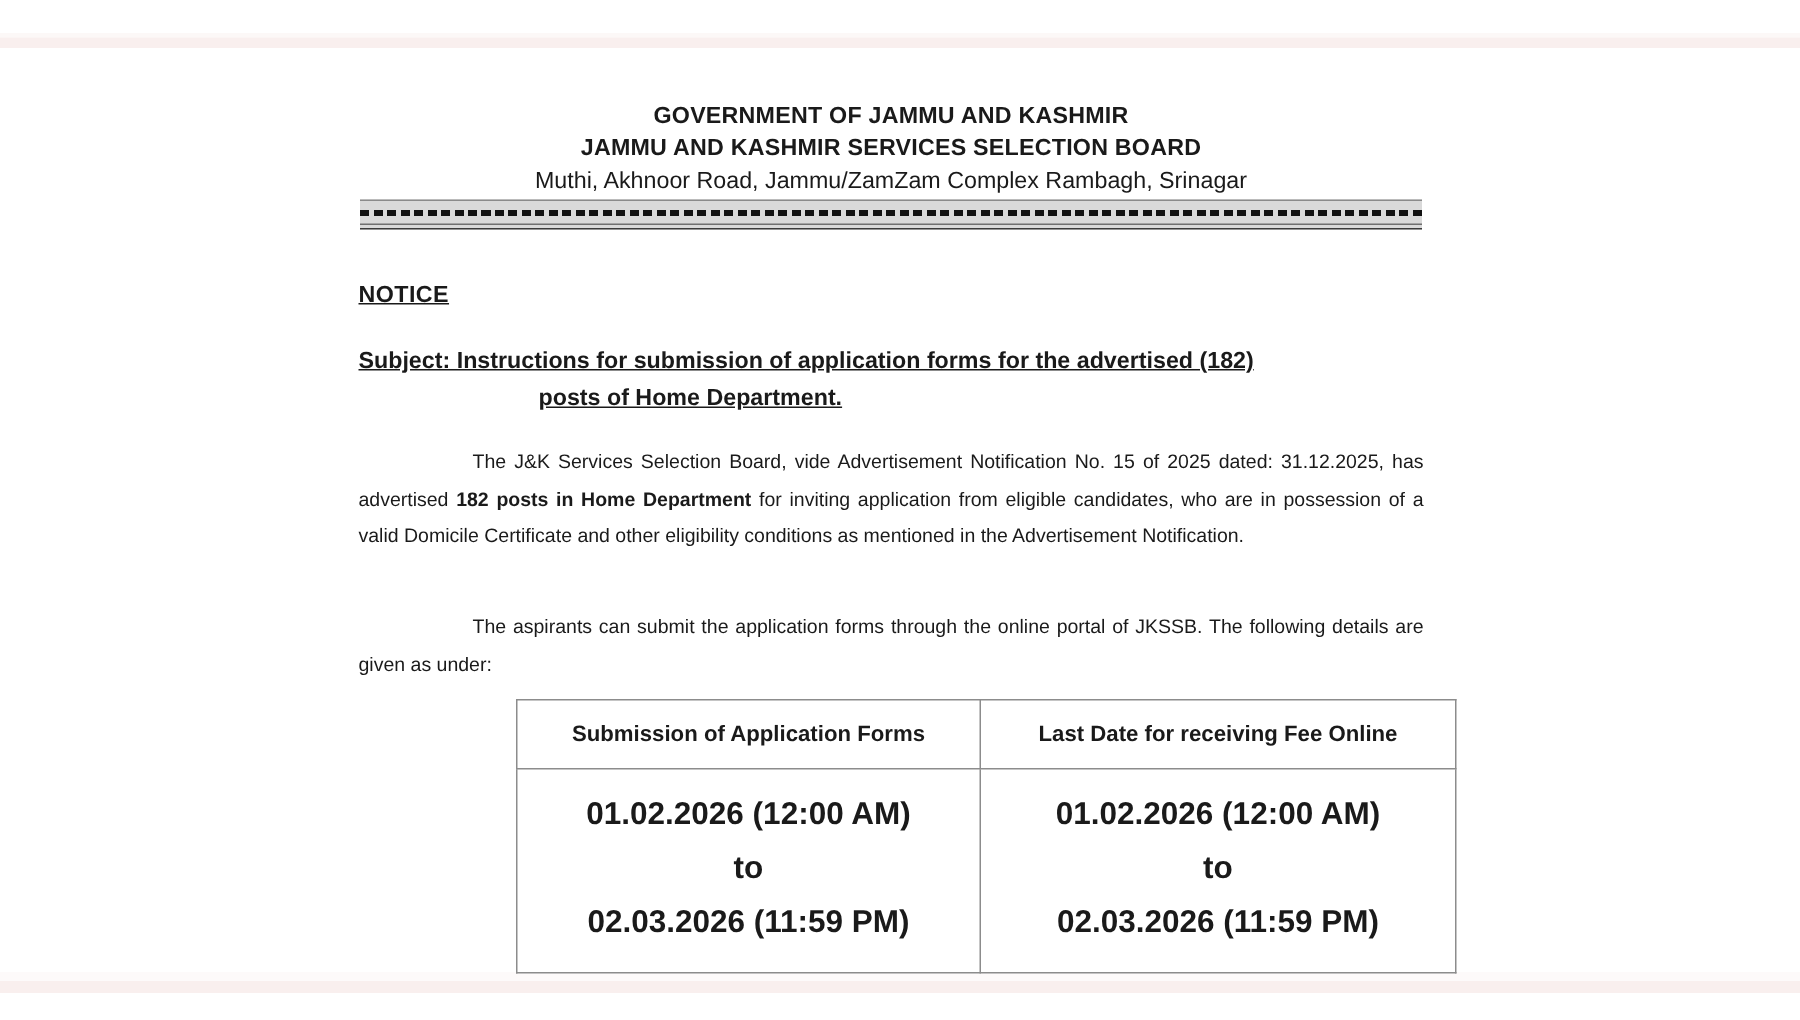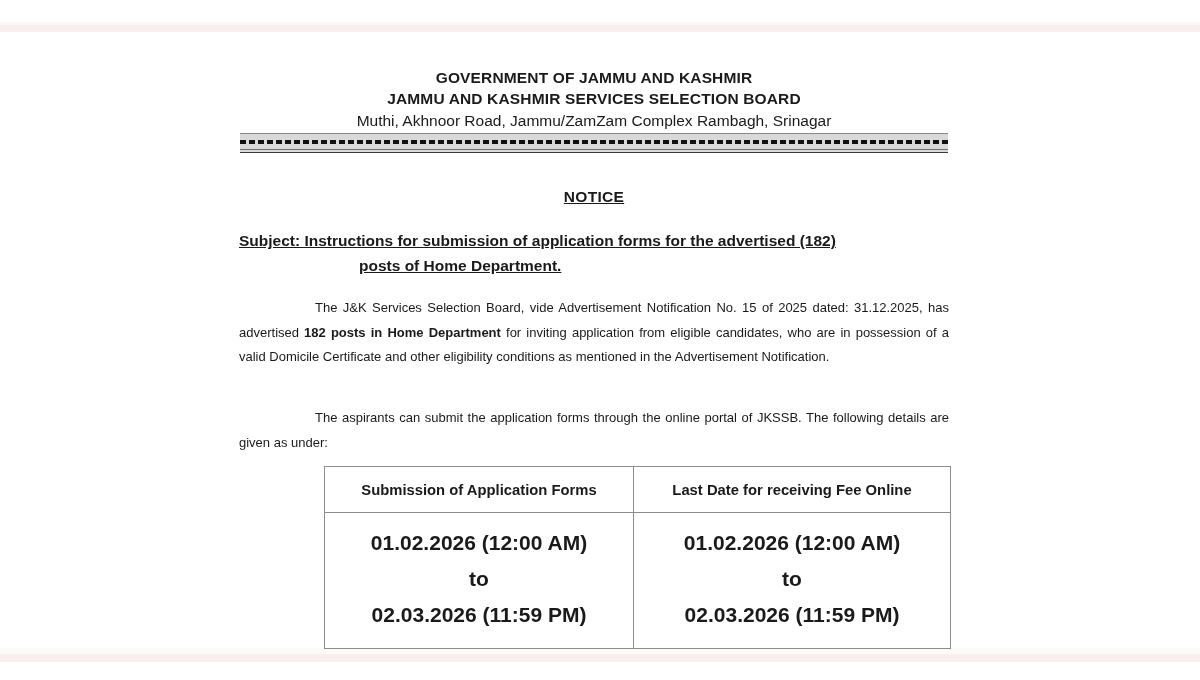--- a/index.html
+++ b/index.html
@@ -102,21 +102,21 @@
     width: 708px; height: 1px;
     background: #3a3a3a;
   }
 
   
   .notice-title {
     position: absolute;
     left: 239px;
     top: 188px;
     width: 710px;
-    text-align: center;
+    text-align: left;
     font-weight: bold;
     font-size: 15.5px;
     text-decoration: underline;
     letter-spacing: 0.3px;
   }
 
   
   .subject-block {
     position: absolute;
     left: 239px;
@@ -140,21 +140,21 @@
     text-justify: inter-word;
   }
   .para-1 { top: 296px; }
   .para-2 { top: 406px; }
   .para .indent { display: inline-block; width: 76px; }
   .para b { font-weight: bold; }
 
   
   .data-table {
     position: absolute;
-    left: 324px;
+    left: 344px;
     top: 466px;
     width: 624px;
     border-collapse: collapse;
     table-layout: fixed;
     padding-left: 32px;
   }
   .data-table td, .data-table th {
     border: 1px solid #8c8c8c;
     text-align: center;
     font-size: 14.5px;

